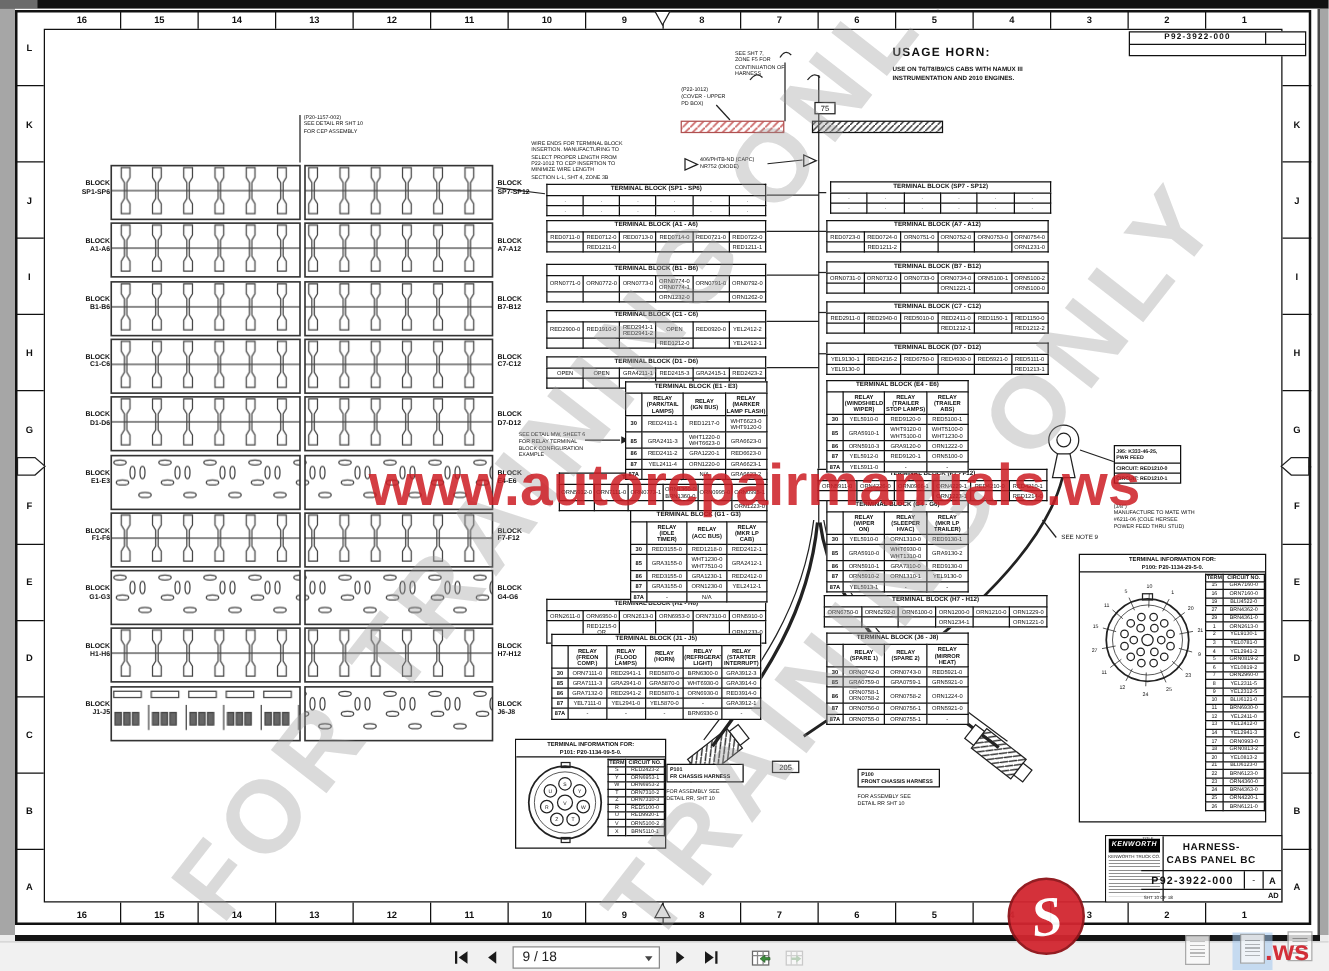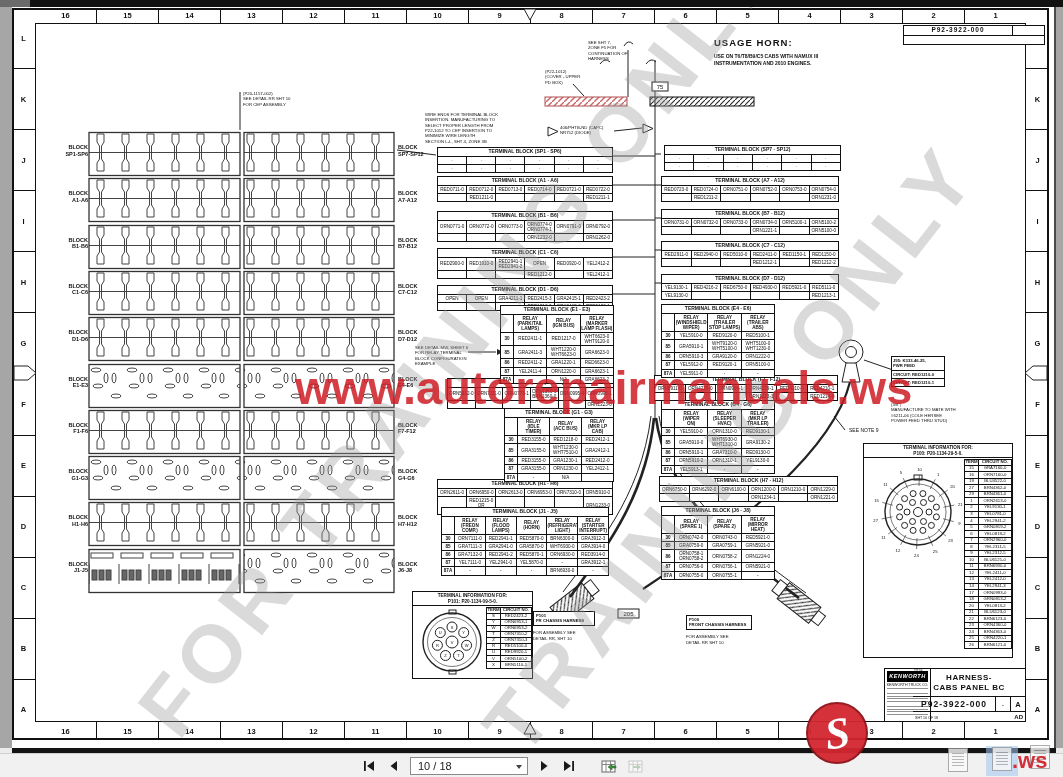--- a/index.html
+++ b/index.html
@@ -1363,21 +1363,21 @@
             <path d="M12 2 L5 7 L12 12 z"></path>
           </g>
         </svg>
     </button>
     <button class="nav" title="Previous page">
       <svg width="14" height="14">
           <path d="M10 2 L3.5 7 L10 12 z" fill="#1a1a1a"></path>
         </svg>
     </button>
     <div class="pagebox">
-      <span class="val">10 / 18</span>
+      <span class="val">9 / 18</span>
       <span class="dd"></span>
     </div>
     <button class="nav" title="Next page">
       <svg width="14" height="14">
           <path d="M4 2 L10.5 7 L4 12 z" fill="#1a1a1a"></path>
         </svg>
     </button>
     <button class="nav" title="Last page">
       <svg width="14" height="14">
           <g fill="#1a1a1a">

